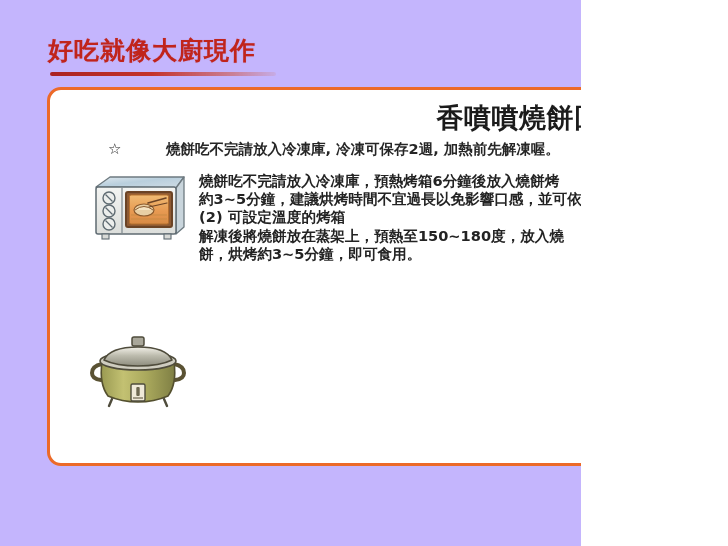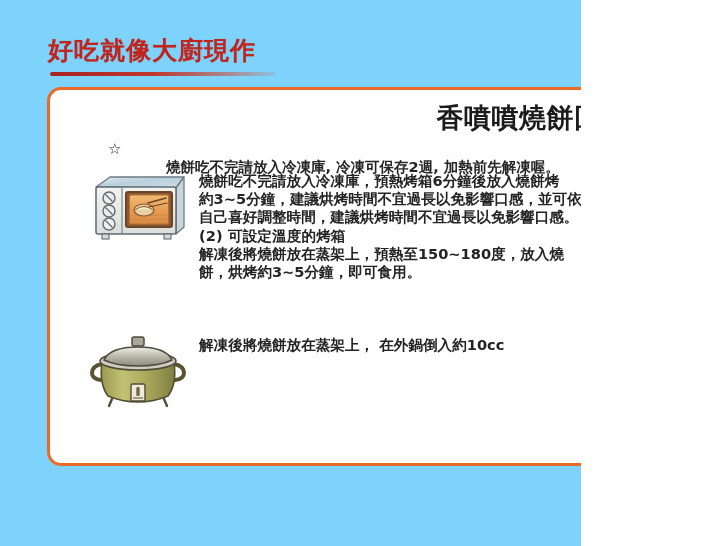--- a/index.html
+++ b/index.html
@@ -5,21 +5,21 @@
 <style>
   html, body {
     margin: 0;
     padding: 0;
     background: #ffffff;
   }
   #slide {
     position: relative;
     width: 581px;
     height: 546px;
-    background: #7dd3fc;
+    background: #c4b5fd;
     overflow: hidden;
     font-family: "DejaVu Sans", "Liberation Sans", sans-serif;
   }
 
   
   #header-title {
     position: absolute;
     left: 48px;
     top: 38px;
     font-size: 25px;
@@ -86,21 +86,20 @@
     line-height: 1.25;
     flex: 0 0 auto;
   }
   #freeze-note {
     margin-left: 40px;
     font-size: 14.5px;
     font-weight: bold;
     color: #262626;
     line-height: 1.25;
     white-space: nowrap;
-    margin-top: 18px;
   }
 
   
   .section { position: absolute; }
   #section-oven { left: 86px; top: 170px; }
   #section-cooker { left: 86px; top: 334px; }
 
   .sec-illustration {
     position: absolute;
     left: 0;
@@ -190,21 +189,20 @@
         <circle cx="23" cy="54" r="6" fill="#eceeec" stroke="#5f6b72" stroke-width="1.4"></circle>
         <line x1="19.5" y1="50.5" x2="26.5" y2="57.5" stroke="#5f6b72" stroke-width="1.3"></line>
 
         <rect x="16" y="64" width="7" height="5" fill="#d8dad7" stroke="#5f6b72" stroke-width="1.1"></rect>
         <rect x="78" y="64" width="7" height="5" fill="#d8dad7" stroke="#5f6b72" stroke-width="1.1"></rect>
       </svg>
     </div>
     <div class="sec-text">
       <div class="line">燒餅吃不完請放入冷凍庫，預熱烤箱6分鐘後放入燒餅烤</div>
       <div class="line">約3~5分鐘，建議烘烤時間不宜過長以免影響口感，並可依</div>
-      <div class="line">自己喜好調整時間，建議烘烤時間不宜過長以免影響口感。</div>
       <div class="line sub">(2) 可設定溫度的烤箱</div>
       <div class="line">解凍後將燒餅放在蒸架上，預熱至150~180度，放入燒</div>
       <div class="line">餅，烘烤約3~5分鐘，即可食用。</div>
     </div>
   </div>
 
   <div class="section" id="section-cooker">
     <div class="sec-illustration">
       <svg class="cooker-wrap" viewBox="0 0 104 76" xmlns="http://www.w3.org/2000/svg" aria-hidden="true">
         <defs>
@@ -234,17 +232,16 @@
 
         <rect x="45" y="50" width="14" height="17" rx="1.5" fill="#efe9d8" stroke="#4f4c3c" stroke-width="1.4"></rect>
         <rect x="50.3" y="53" width="3.4" height="9" rx="1" fill="#6d6750"></rect>
         <line x1="47" y1="64" x2="57" y2="64" stroke="#6d6750" stroke-width="1.2"></line>
 
         <path d="M26 65 l-3 7" stroke="#4f4c3c" stroke-width="2.4" stroke-linecap="round"></path>
         <path d="M78 65 l3 7" stroke="#4f4c3c" stroke-width="2.4" stroke-linecap="round"></path>
       </svg>
     </div>
     <div class="sec-text">
-      <div class="line">解凍後將燒餅放在蒸架上，  在外鍋倒入約10cc</div>
     </div>
   </div>
 
 </div>
 
 </body></html>

